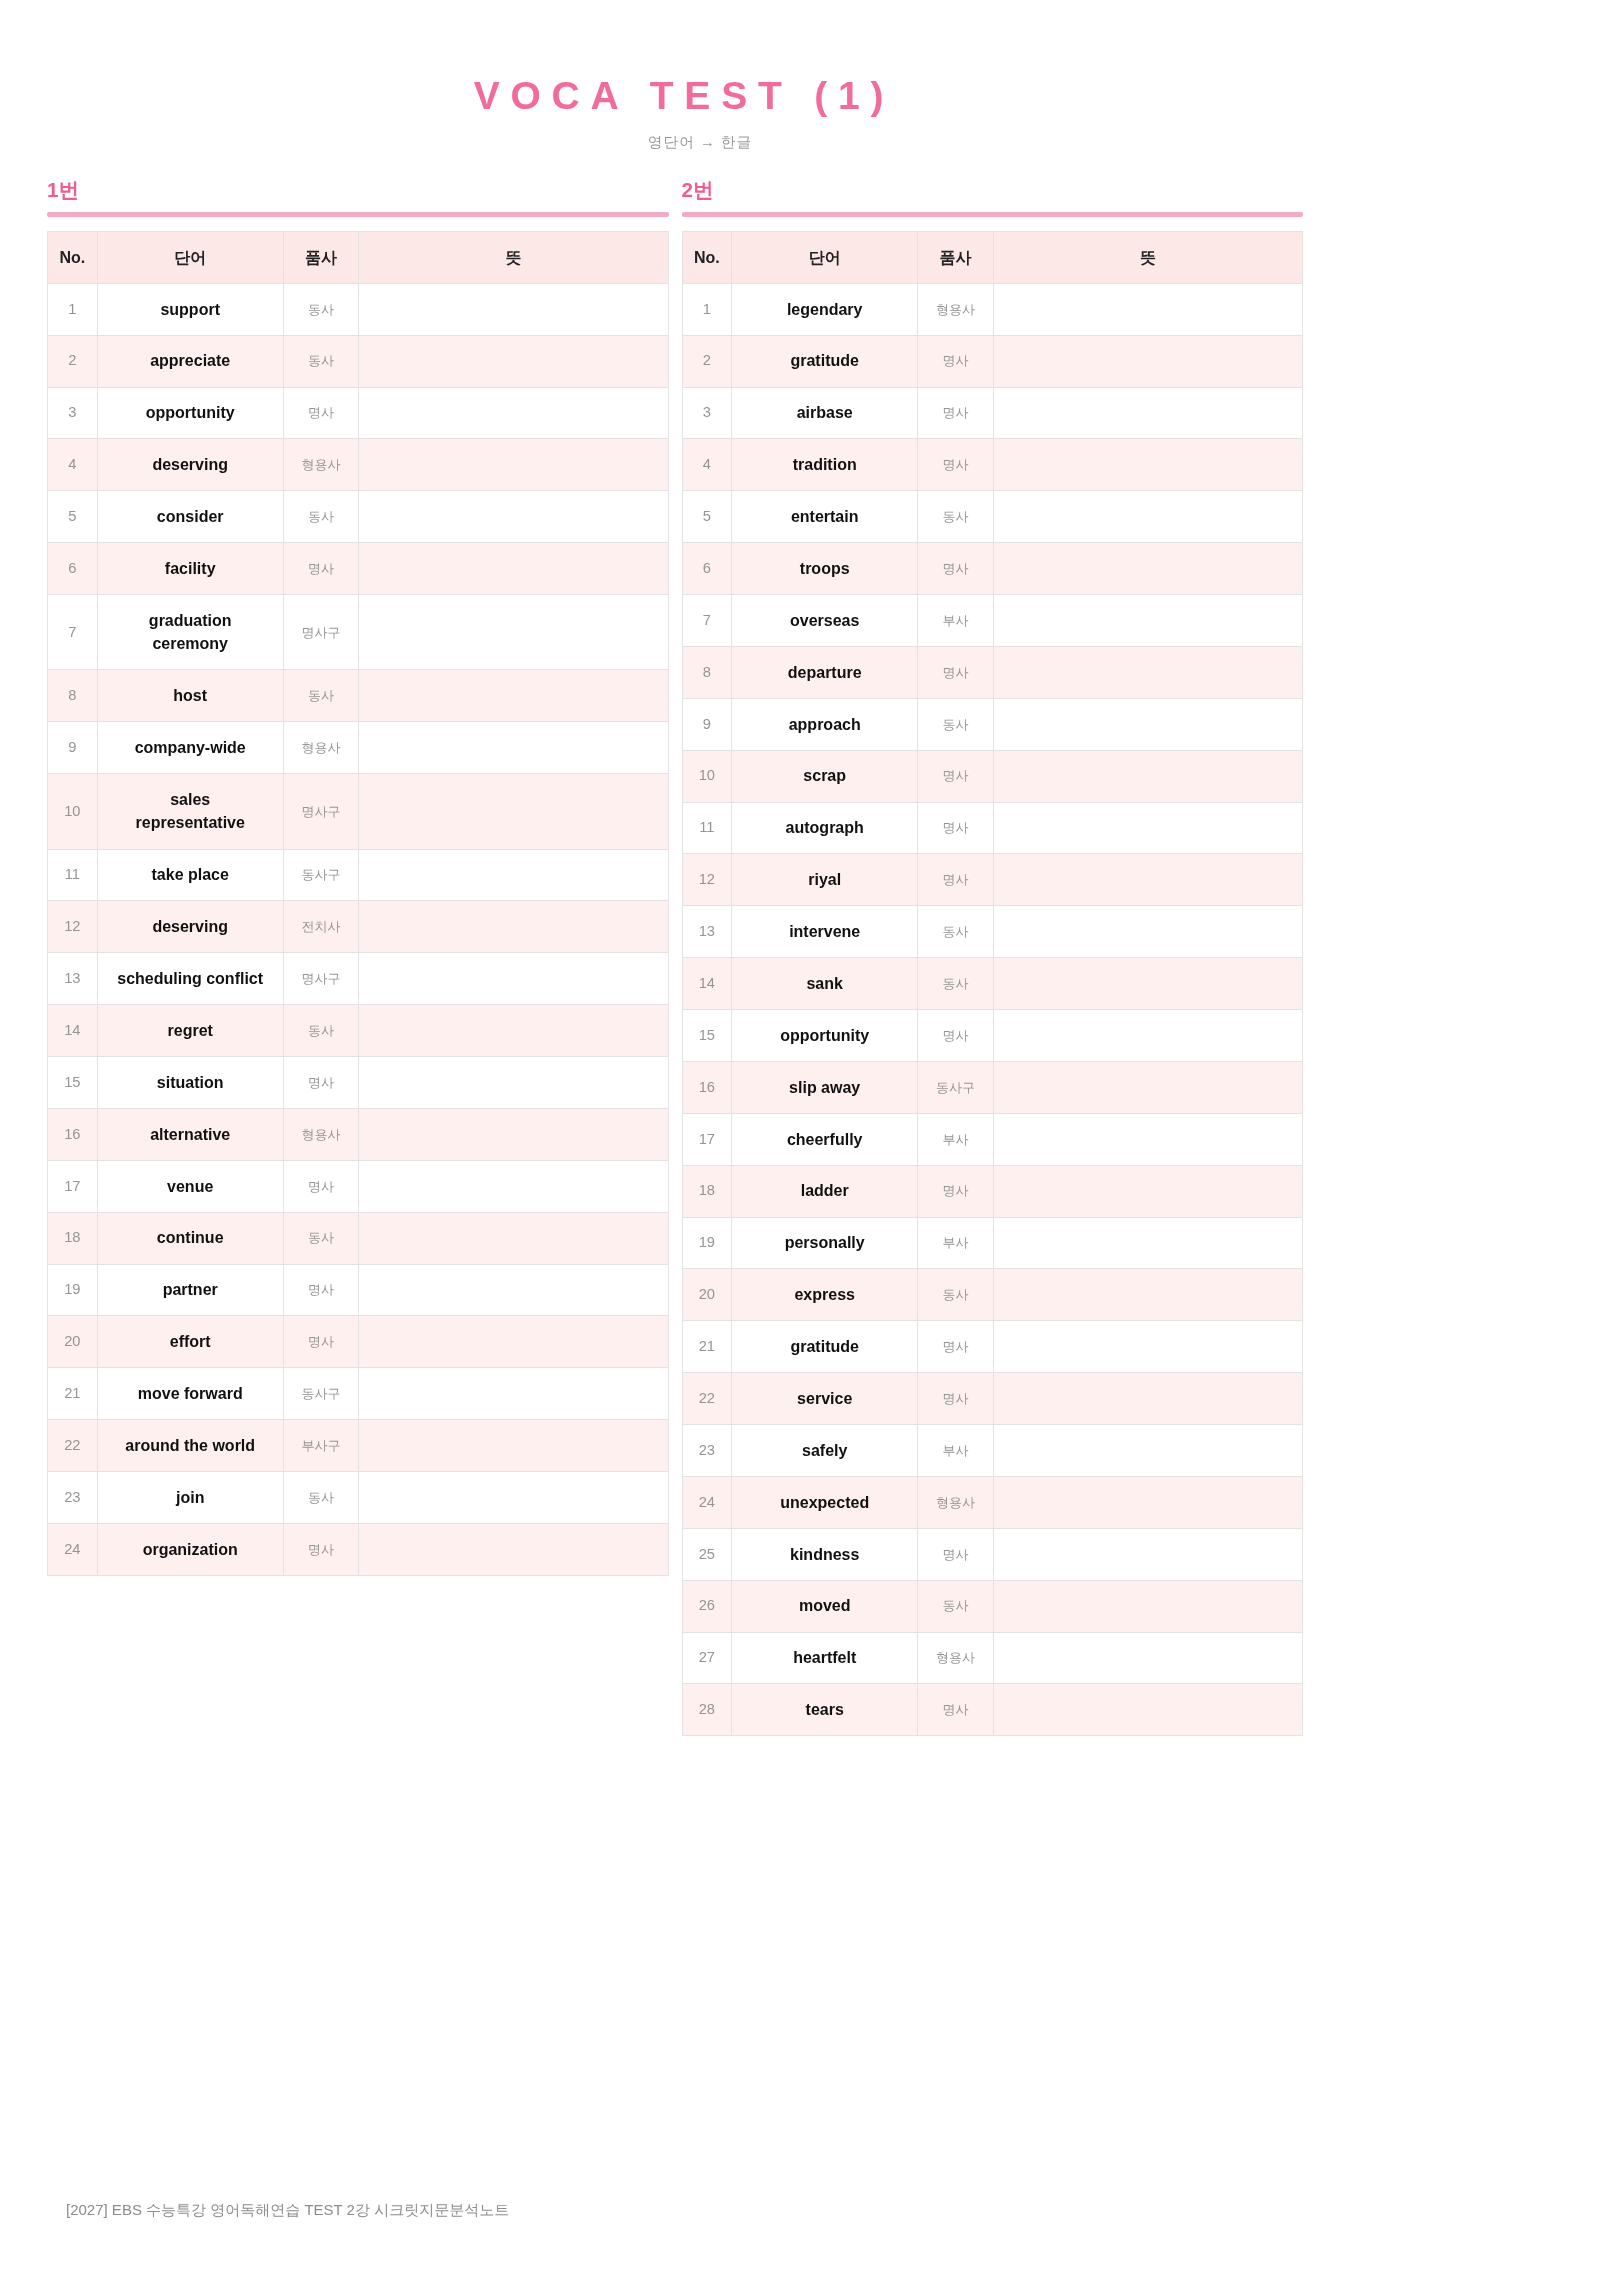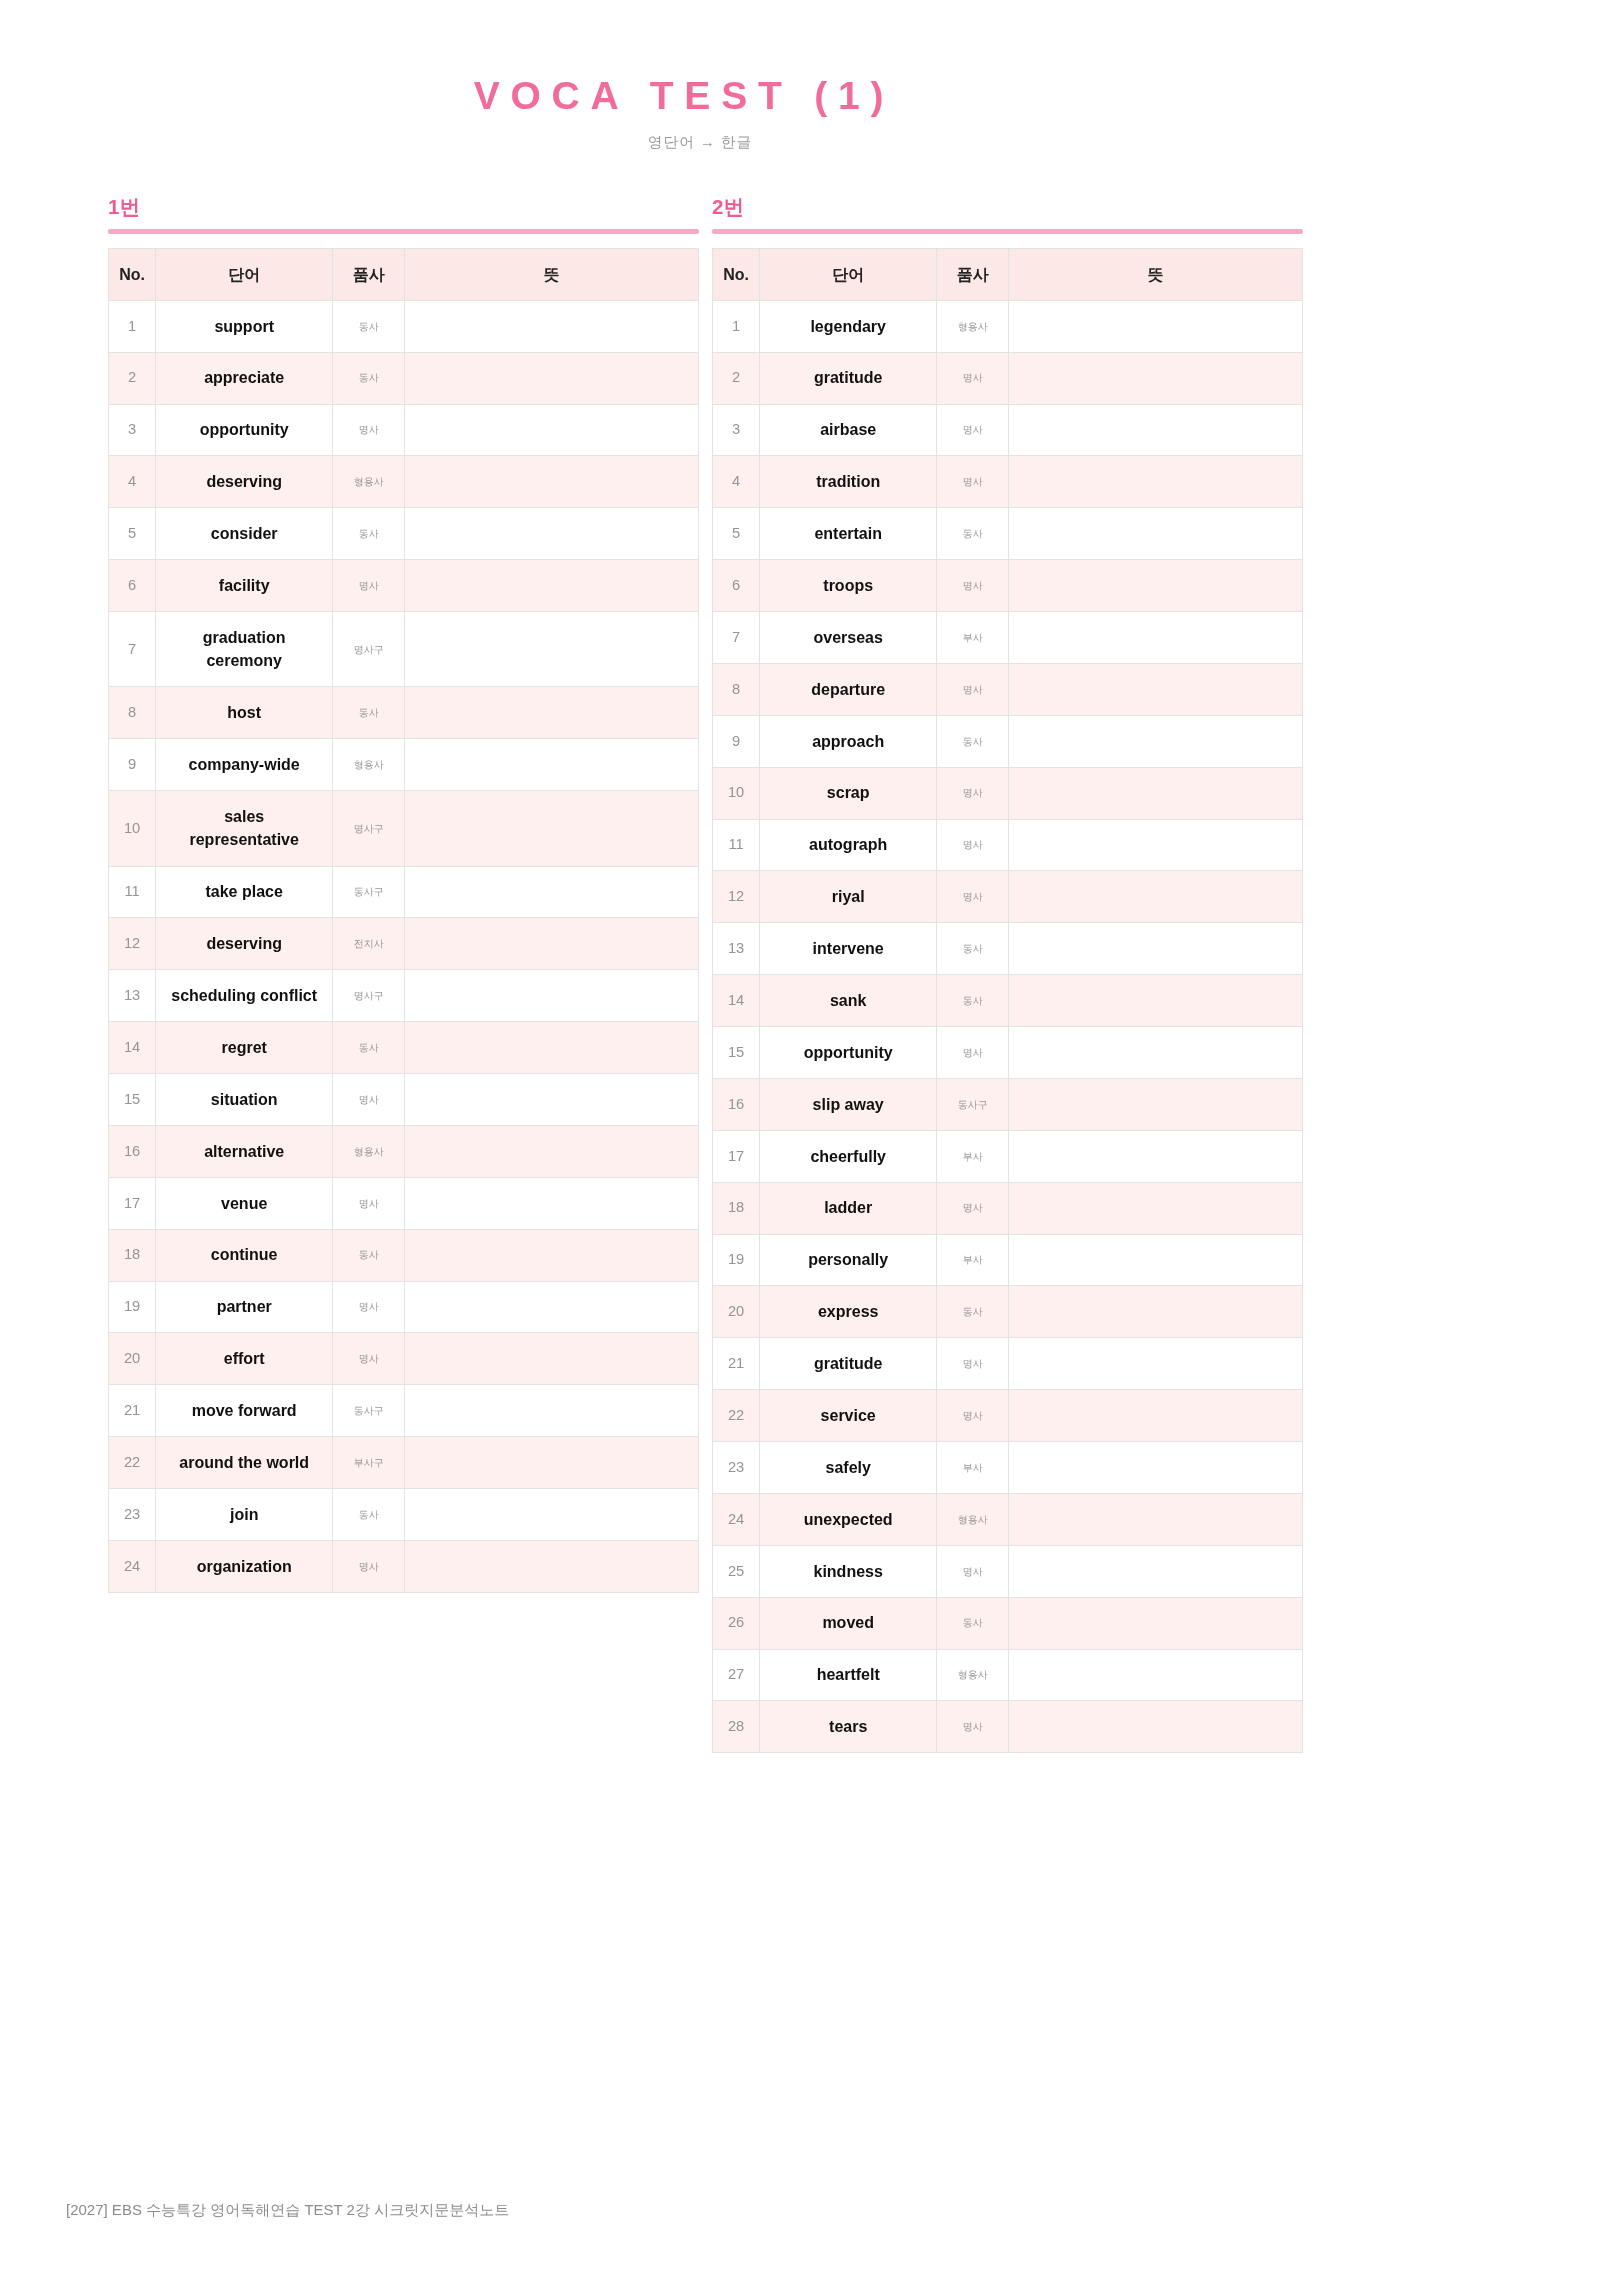--- a/index.html
+++ b/index.html
@@ -38,22 +38,22 @@
   .page-subtitle {
     margin-top: 17.6px;
     color: #9a9a9a;
     font-size: 14.7px;
     letter-spacing: 1px;
     padding-left: 32px;
   }
   .tables-wrap {
     display: flex;
     gap: 13px;
-    padding: 0 65px 0 108px;
-    margin-top: 41px;
+    padding: 0 65px 0 47px;
+    margin-top: 24px;
     align-items: flex-start;
   }
   .section { flex: 1 1 0; }
   .section-label {
     color: var(--section-pink);
     font-size: 20.6px;
     font-weight: bold;
     margin-bottom: 8.8px;
   }
   .section-bar {
@@ -76,21 +76,21 @@
   }
   .vocab-table thead th {
     background: var(--header-bg);
     color: #222222;
     font-size: 16px;
     font-weight: bold;
   }
   .vocab-table tbody tr.stripe td { background: var(--stripe-bg); }
   .vocab-table td.no-cell   { color: var(--muted); font-size: 14.7px; }
   .vocab-table td.word-cell { color: var(--word-color); font-size: 16px; font-weight: bold; white-space: pre-line; }
-  .vocab-table td.pos-cell  { color: var(--muted); font-size: 10px; text-align: center; }
+  .vocab-table td.pos-cell  { color: var(--muted); font-size: 13px; text-align: center; }
   .vocab-table td.meaning-cell { font-size: 14.7px; color: #333; }
   .col-no   { width: 8%; }
   .col-word { width: 30%; }
   .col-pos  { width: 12.2%; }
   .col-mean { width: 49.8%; }
   .page-footer {
     position: absolute;
     left: 66px;
     top: 2201px;
     color: #8c8c8c;

